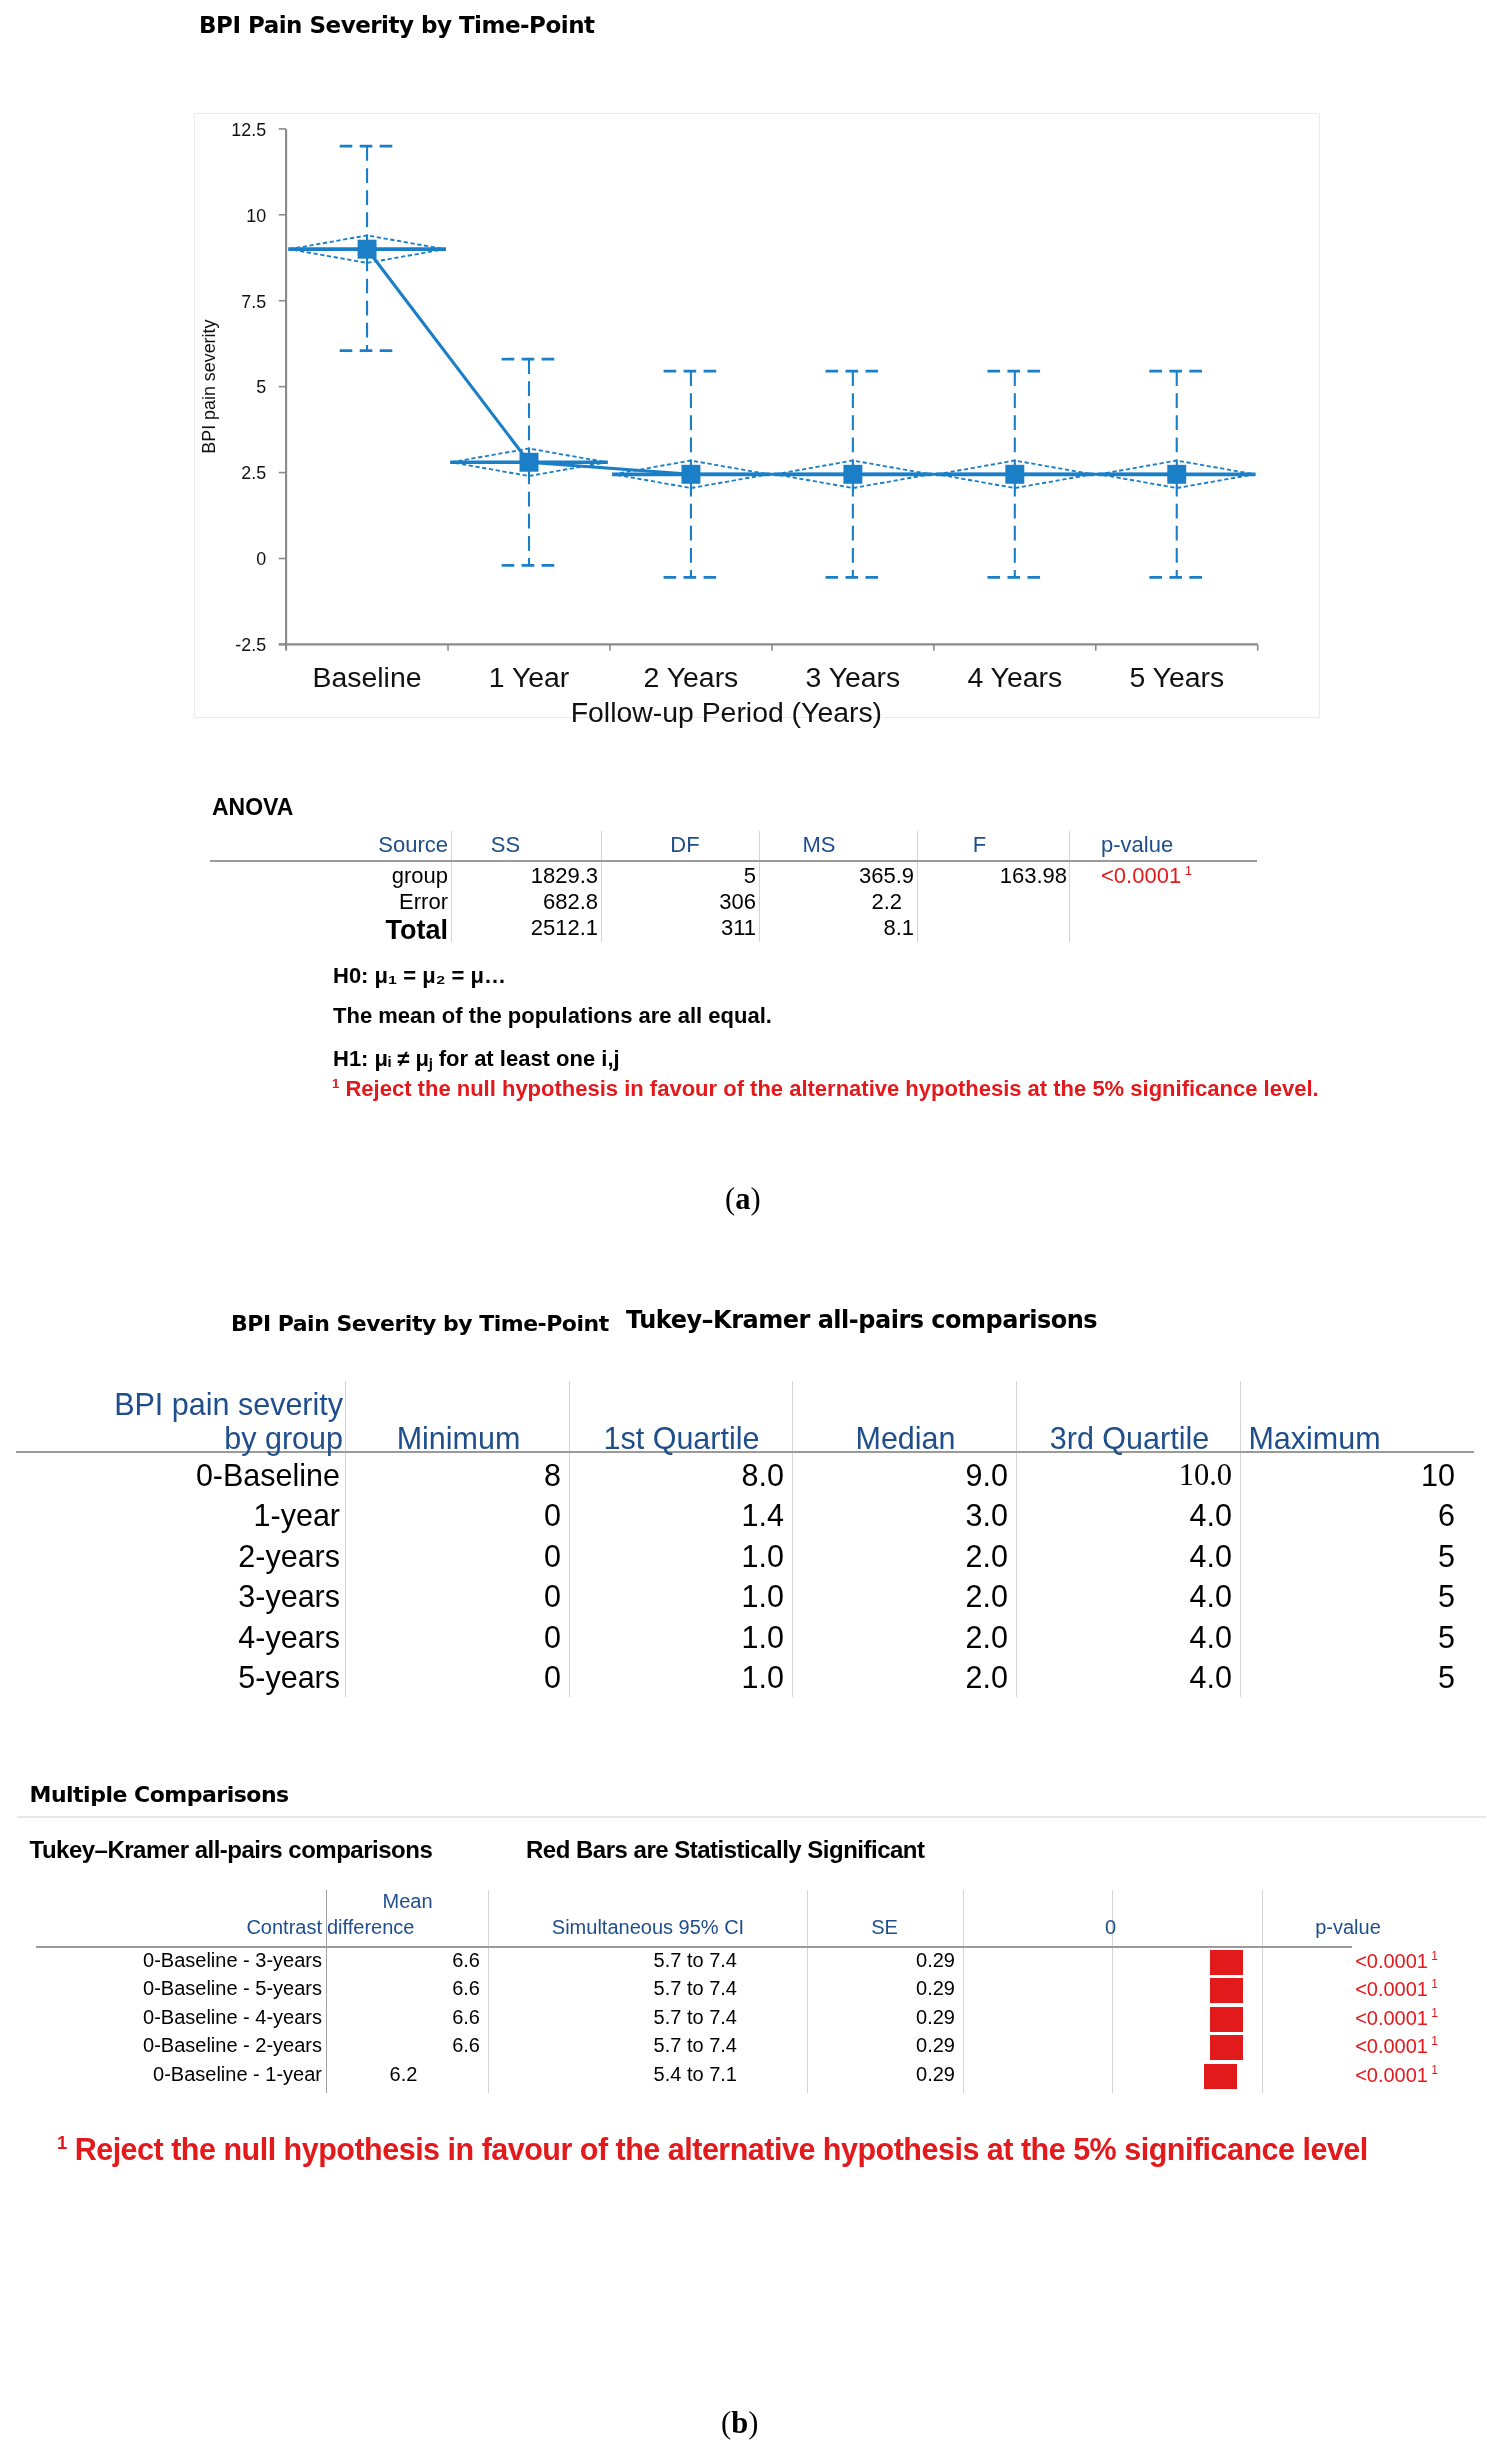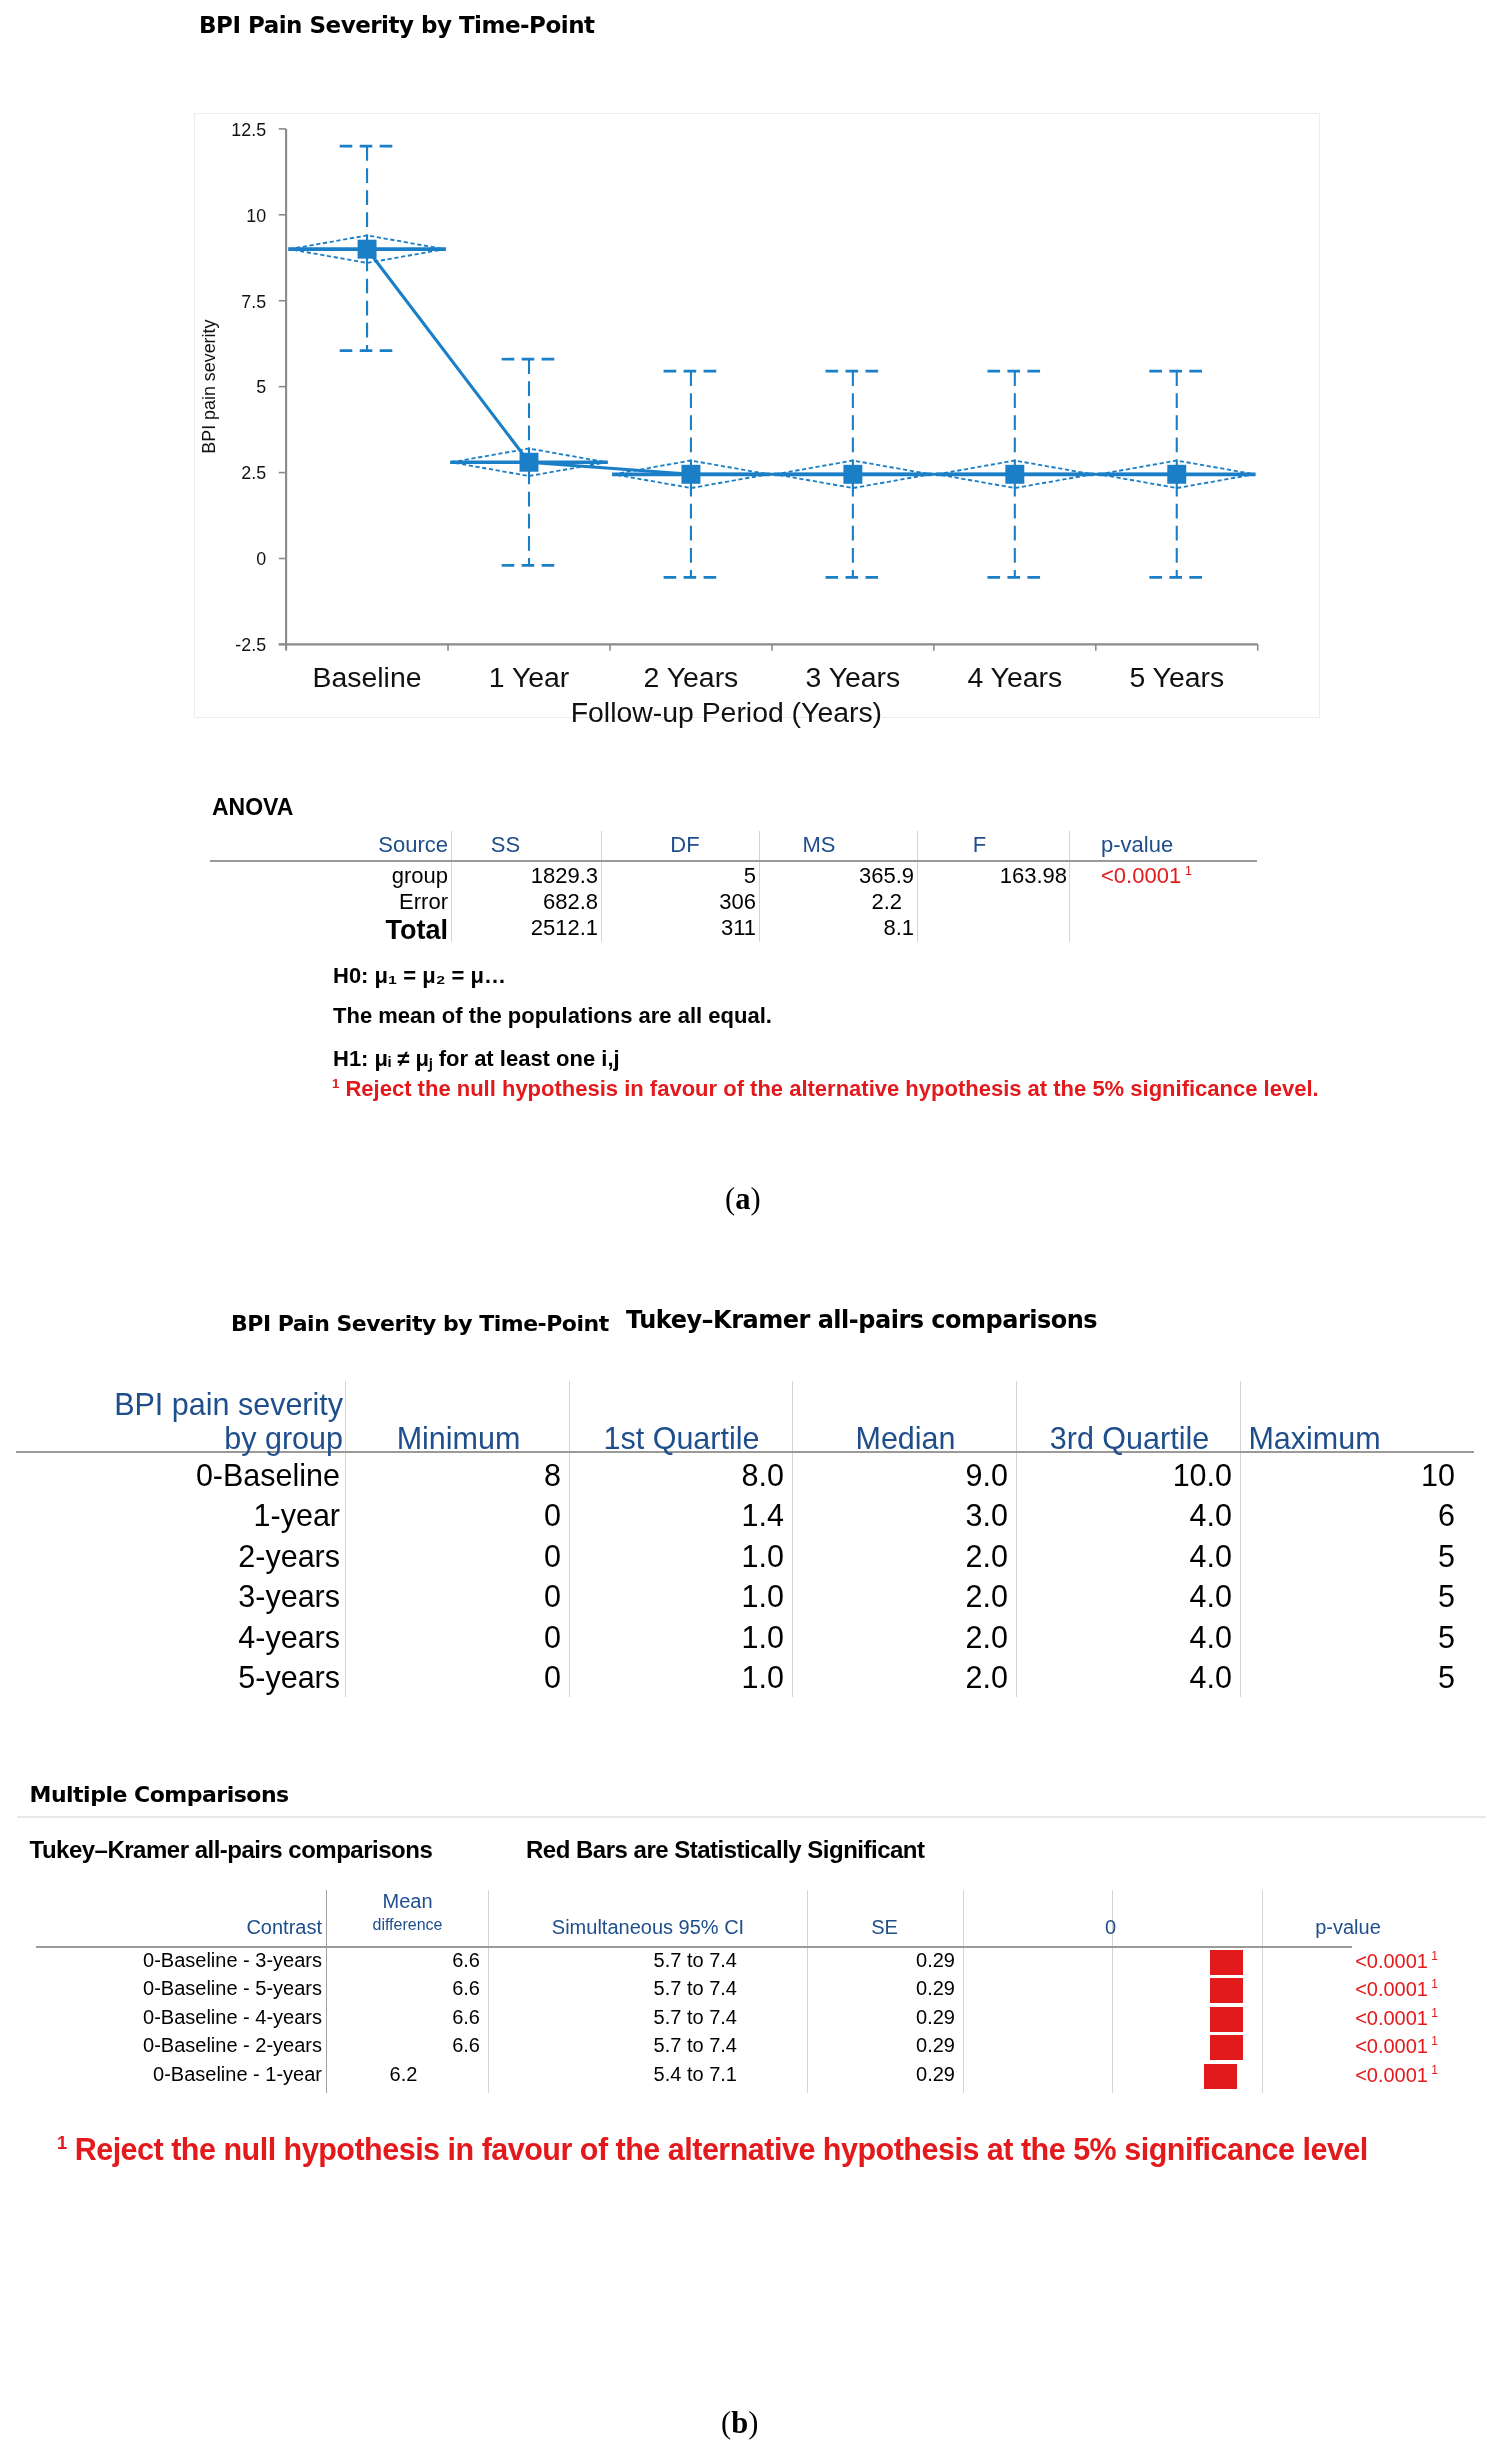--- a/index.html
+++ b/index.html
@@ -169,21 +169,21 @@
     <div class="cell hdr" style="left: 16px; top: 45px; width: 311px; text-align: right; font-size: 30.5px;">by group</div>
     <div class="cell hdr" style="left: 332px; top: 45px; width: 221px; text-align: center; font-size: 30.5px;">Minimum</div>
     <div class="cell hdr" style="left: 555px; top: 45px; width: 221px; text-align: center; font-size: 30.5px;">1st Quartile</div>
     <div class="cell hdr" style="left: 779px; top: 45px; width: 221px; text-align: center; font-size: 30.5px;">Median</div>
     <div class="cell hdr" style="left: 1003px; top: 45px; width: 221px; text-align: center; font-size: 30.5px;">3rd Quartile</div>
     <div class="cell hdr" style="left: 1188px; top: 45px; width: 221px; text-align: center; font-size: 30.5px;">Maximum</div>
     <div class="cell" style="left: 16px; top: 82px; width: 308px; text-align: right; font-size: 30.5px;">0-Baseline</div>
     <div class="cell" style="left: 332px; top: 82px; width: 213px; text-align: right; font-size: 30.5px;">8</div>
     <div class="cell" style="left: 555px; top: 82px; width: 213px; text-align: right; font-size: 30.5px;">8.0</div>
     <div class="cell" style="left: 779px; top: 82px; width: 213px; text-align: right; font-size: 30.5px;">9.0</div>
-    <div class="cell" style="left: 1003px; top: 82px; width: 213px; text-align: right; font-size: 30.5px;">10.0</div>
+    <div class="cell" style="left: 1003px; top: 82px; width: 213px; text-align: right; font-size: 30.5px; font-family: Liberation Serif, serif;">10.0</div>
     <div class="cell" style="left: 1226px; top: 82px; width: 213px; text-align: right; font-size: 30.5px;">10</div>
     <div class="cell" style="left: 16px; top: 122px; width: 308px; text-align: right; font-size: 30.5px;">1-year</div>
     <div class="cell" style="left: 332px; top: 122px; width: 213px; text-align: right; font-size: 30.5px;">0</div>
     <div class="cell" style="left: 555px; top: 122px; width: 213px; text-align: right; font-size: 30.5px;">1.4</div>
     <div class="cell" style="left: 779px; top: 122px; width: 213px; text-align: right; font-size: 30.5px;">3.0</div>
     <div class="cell" style="left: 1003px; top: 122px; width: 213px; text-align: right; font-size: 30.5px;">4.0</div>
     <div class="cell" style="left: 1226px; top: 122px; width: 213px; text-align: right; font-size: 30.5px;">6</div>
     <div class="cell" style="left: 16px; top: 163px; width: 308px; text-align: right; font-size: 30.5px;">2-years</div>
     <div class="cell" style="left: 332px; top: 163px; width: 213px; text-align: right; font-size: 30.5px;">0</div>
     <div class="cell" style="left: 555px; top: 163px; width: 213px; text-align: right; font-size: 30.5px;">1.0</div>
@@ -218,21 +218,21 @@
 <div id="mc-table" class="abs" style="left:32px; top:1890px; width:1448px; height:221px;">
     <div class="vline" style="left: 294px; top: 0px; height: 203px; background: rgb(160, 160, 160);"></div>
     <div class="vline" style="left: 456px; top: 0px; height: 203px;"></div>
     <div class="vline" style="left: 775px; top: 0px; height: 203px;"></div>
     <div class="vline" style="left: 931px; top: 0px; height: 203px;"></div>
     <div class="vline" style="left: 1080px; top: 0px; height: 203px;"></div>
     <div class="vline" style="left: 1230px; top: 0px; height: 203px;"></div>
     <div class="hline" style="left: 4.2px; top: 56px; width: 1316px;"></div>
     <div class="cell hdr" style="left: 53px; top: 26px; width: 237px; text-align: right; font-size: 20px;">Contrast</div>
     <div class="cell hdr" style="left: 295px; top: 0px; width: 161px; text-align: center; font-size: 20px;">Mean</div>
-    <div class="cell hdr" style="left: 295px; top: 26px; width: 161px; text-align: center; font-size: 16px;">difference</div>
+    <div class="cell hdr" style="left: 295px; top: 26px; width: 161px; text-align: left; font-size: 20px;">difference</div>
     <div class="cell hdr" style="left: 458px; top: 26px; width: 316px; text-align: center; font-size: 20px;">Simultaneous 95% CI</div>
     <div class="cell hdr" style="left: 776px; top: 26px; width: 153px; text-align: center; font-size: 20px;">SE</div>
     <div class="cell hdr" style="left: 1026px; top: 26px; width: 105px; text-align: center; font-size: 20px;">0</div>
     <div class="cell hdr" style="left: 1237px; top: 26px; width: 158px; text-align: center; font-size: 20px;">p-value</div>
     <div class="cell" style="left: 32px; top: 59px; width: 258px; text-align: right; font-size: 20px;">0-Baseline - 3-years</div>
     <div class="cell" style="left: 295px; top: 59px; width: 153px; text-align: right; font-size: 20px;">6.6</div>
     <div class="cell" style="left: 458px; top: 59px; width: 247px; text-align: right; font-size: 20px;">5.7 to 7.4</div>
     <div class="cell" style="left: 776px; top: 59px; width: 147px; text-align: right; font-size: 20px;">0.29</div>
     <div style="position: absolute; left: 1178px; top: 60px; width: 33px; height: 25px; background: rgb(227, 26, 28);"></div>
     <div class="cell" style="left: 1232px; top: 59px; width: 174px; text-align: right; font-size: 20px; color: rgb(227, 25, 28);"><span>&lt;0.0001</span><sup> 1</sup></div>

